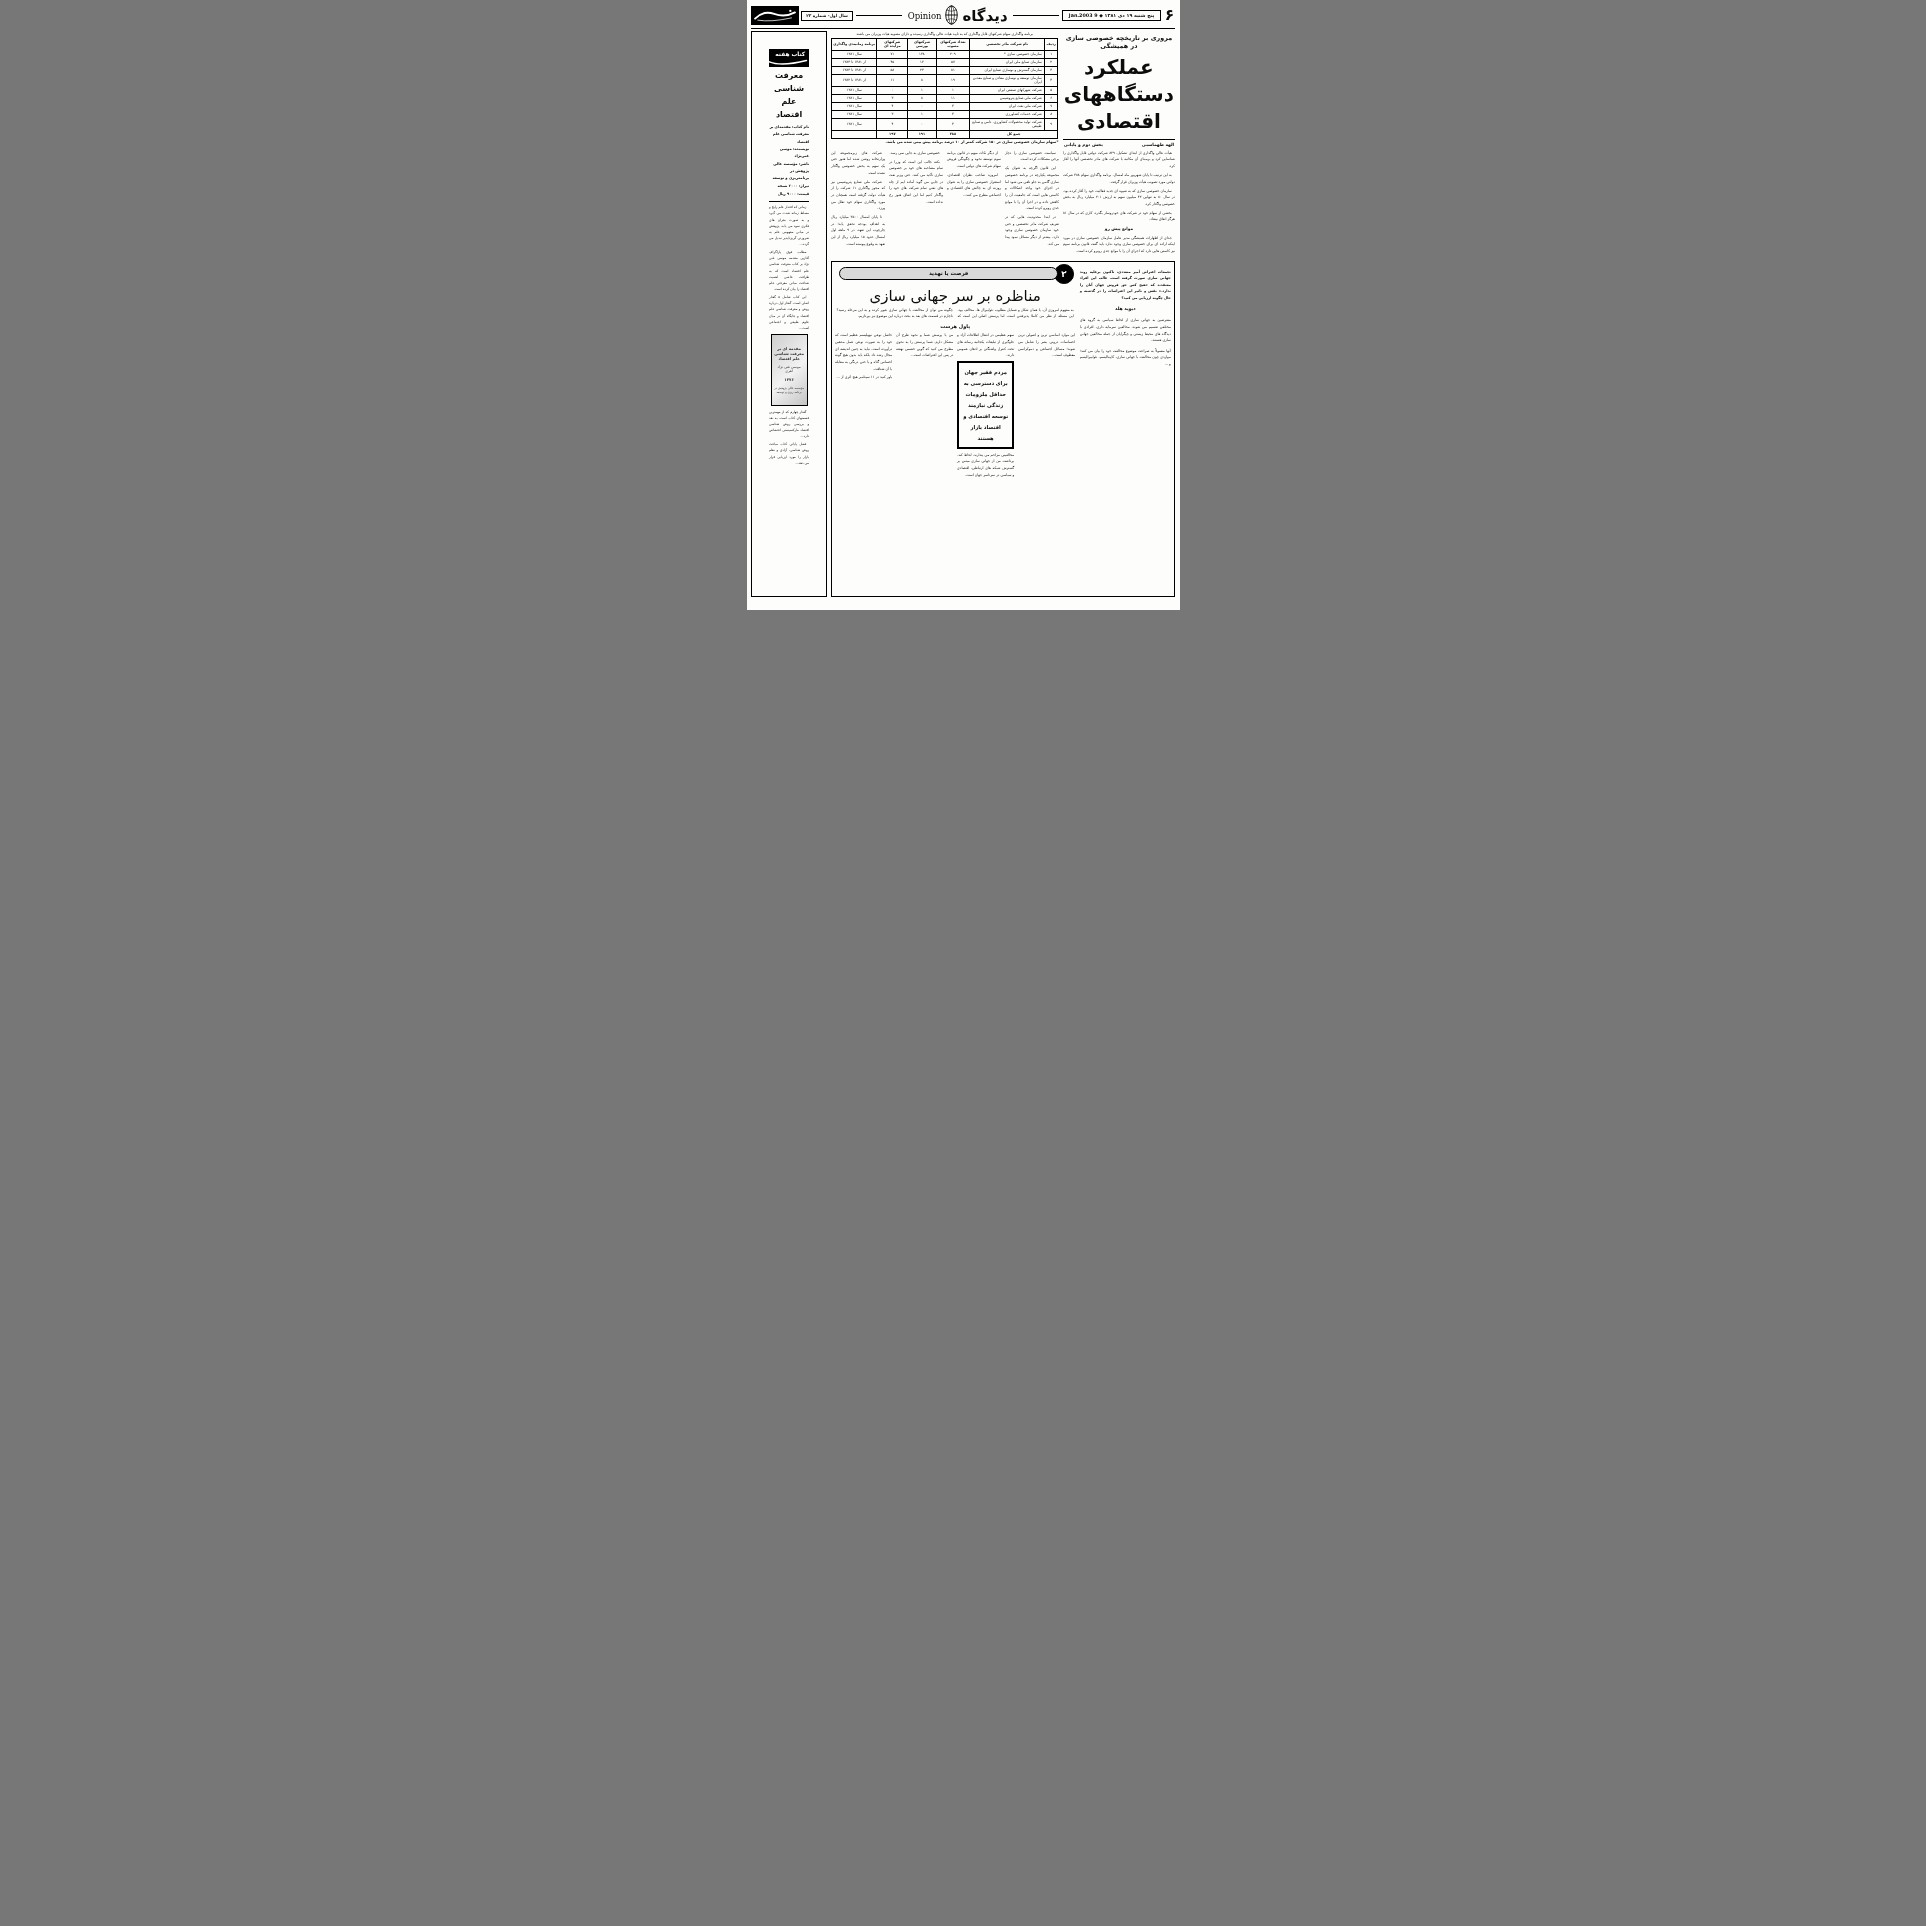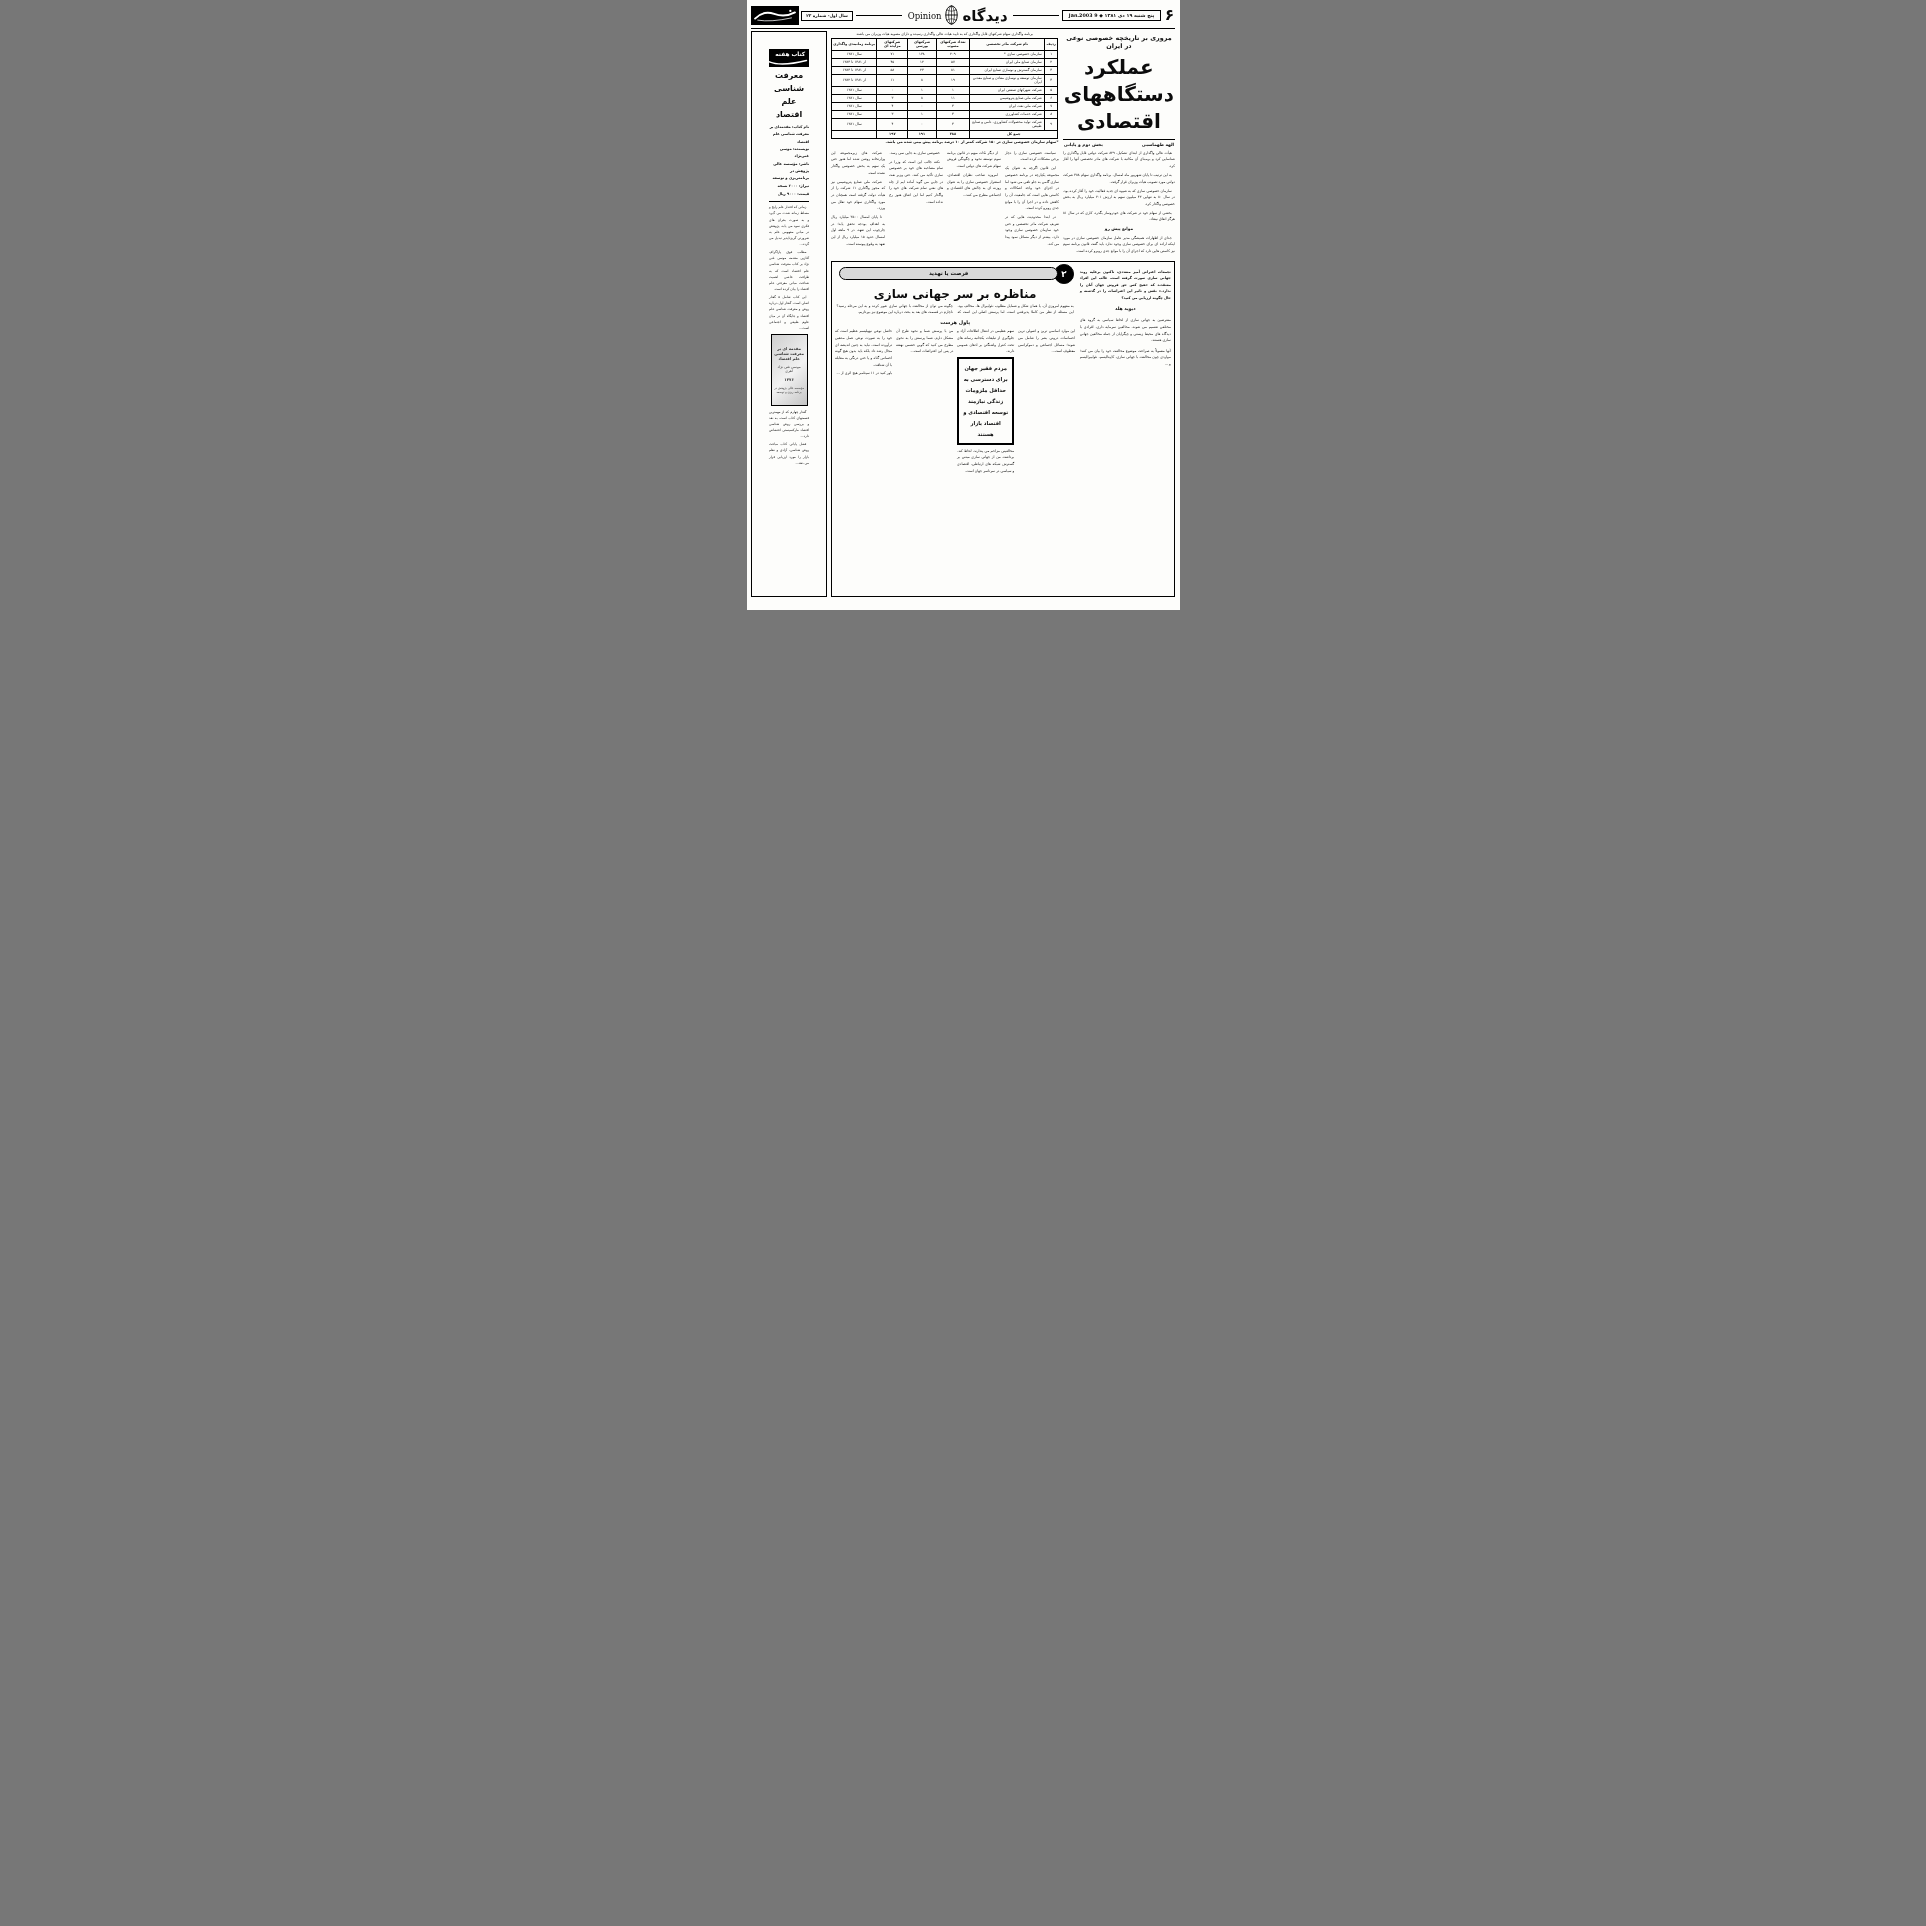--- a/index.html
+++ b/index.html
@@ -47,21 +47,21 @@
   .box2{border:1.2px double #000;margin-top:3.9px;padding:3.1px;display:flex;gap:4.6px;flex:1;min-height:0;box-sizing:border-box;}
   .qcol{width:91px;flex:0 0 91px;font-size:3.5px;line-height:1.9;text-align:justify;}
   .qcol .q{font-weight:bold;}
   .qcol .ans-head{font-weight:bold;text-align:center;font-size:4.6px;margin:2.3px 0;}
   .b2main{flex:1;min-width:0;display:flex;flex-direction:column;}
   .banner-row{position:relative;margin:1.5px 17px 3.9px 3.9px;height:13px;}
   .banner{position:absolute;inset:0;background:#d9d9d9;border:0.8px solid #000;border-radius:6.5px;
           display:flex;align-items:center;justify-content:center;font-weight:bold;font-size:5.4px;}
   .bnum{position:absolute;right:-15.4px;top:-2.3px;width:17.7px;height:17.7px;border-radius:50%;background:#000;
         color:#fff;display:flex;align-items:center;justify-content:center;font-size:8.5px;font-weight:bold;border:0.8px solid #000;}
-  .b2title{font-size:12px;font-weight:bold;text-align:center;margin:3.1px 0 2.3px;}
+  .b2title{font-size:15px;font-weight:normal;text-align:center;margin:3.1px 0 2.3px;}
   .b2lead{font-size:3.5px;line-height:1.9;text-align:justify;column-count:2;column-gap:4.6px;margin:0 1.5px 2.3px;}
   .b2by{font-weight:bold;text-align:center;font-size:5px;margin:0.8px 0 3.1px;}
   .b2cols{display:flex;gap:3.9px;flex:1;min-height:0;}
   .b2col{flex:1;min-width:0;font-size:3.5px;line-height:1.9;text-align:justify;}
   .b2col p{margin:0 0 2.3px;}
   .quote{border:2.3px double #000;padding:3.9px 3.1px;margin:2.3px 0;font-size:5.2px;font-weight:bold;
          text-align:center;line-height:2.1;}
   
   .kbanner{background:#000;color:#fff;position:relative;height:17.7px;margin-bottom:3.1px;overflow:hidden;}
   .kbanner .kb-label{position:absolute;top:1.9px;right:3.9px;font-size:5.8px;font-weight:bold;}
@@ -117,21 +117,21 @@
       </div>
     </div>
   </div>
 
   <div class="content">
 
     <div class="main">
 
       <div class="sec1">
         <div class="a1head">
-          <div class="kicker">مروری بر تاریخچه خصوصی نوعی در ایران</div>
+          <div class="kicker">مروری بر تاریخچه خصوصی سازی در همیشگی</div>
           <h1 class="a1title">عملکرد دستگاههای اقتصادی</h1>
           <div class="a1by">
             <span>الهه طهماسبی</span>
             <span>بخش دوم و پایانی</span>
           </div>
         </div>
 
         <div class="tblwrap">
           <div class="tcap">برنامه واگذاری سهام شرکتهای قابل واگذاری که به تایید هیات عالی واگذاری رسیده و دارای مصوبه هیات وزیران می باشند</div>
           <table class="privat">

